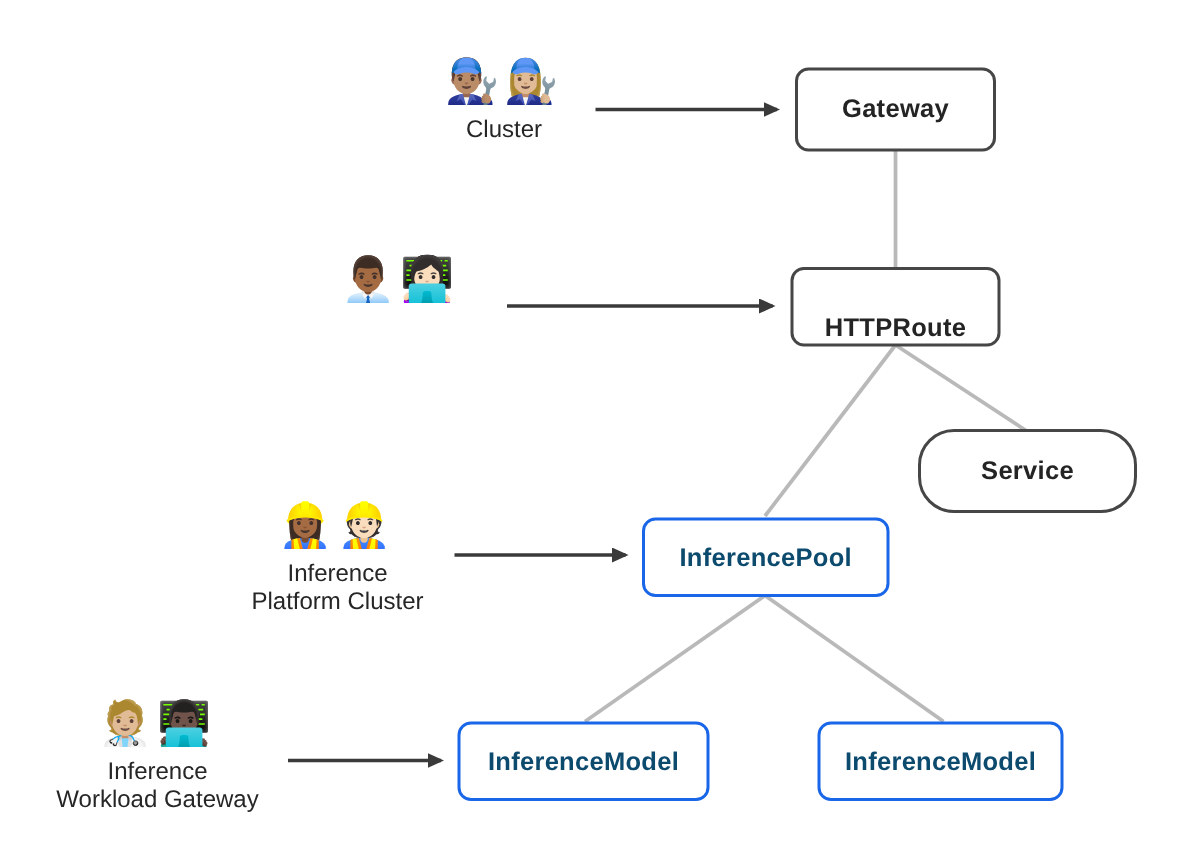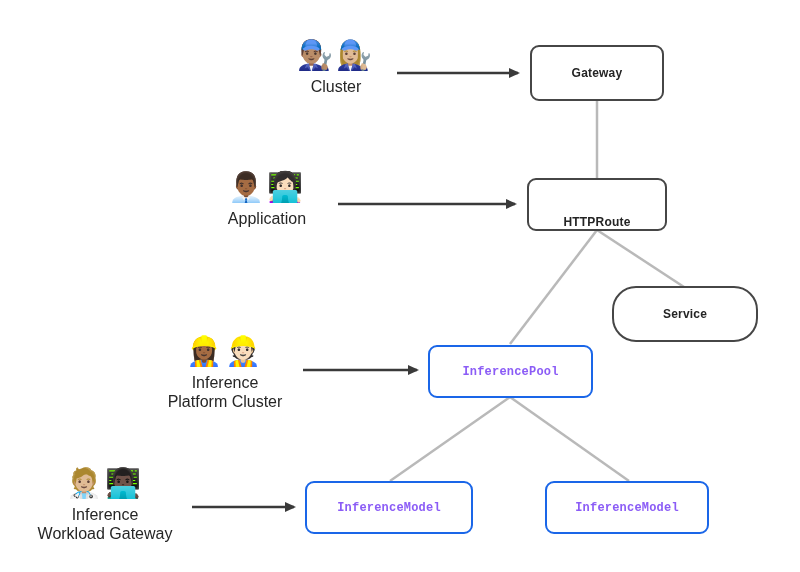--- a/index.html
+++ b/index.html
@@ -10,25 +10,25 @@
     font-family:"Liberation Sans", sans-serif;
     overflow:hidden;
   }
   #wires { position:absolute; left:0; top:0; width:800px; height:572px; }
   .node {
     position:absolute;
     background:#ffffff;
     border:2.5px solid #464646;
     border-radius:9px;
     display:flex; align-items:center; justify-content:center;
-    font-weight:bold; font-size:12px; color:#242424;
+    font-weight:bold; font-size:17px; color:#242424;
     box-sizing:border-box;
     letter-spacing:0.2px;
   }
-  .node.blue { border-color:#1a66e8; color:#8b5cf6;font-family:Liberation Mono, monospace; }
+  .node.blue { border-color:#1a66e8; color:#0c4a6e; }
   #node-gateway        { left:530px; top:45px;  width:134px; height:56px; }
   #node-httproute      { left:527px; top:178px; width:140px; height:53px;align-items:flex-end; }
   #node-service        { left:612px; top:286px; width:146px; height:56px;border-radius:24px; }
   #node-inferencepool  { left:428px; top:345px; width:165px; height:53px; }
   #node-inferencemodel-1 { left:305px; top:481px; width:168px; height:53px; }
   #node-inferencemodel-2 { left:545px; top:481px; width:164px; height:53px; }
   .persona {
     position:absolute;
     text-align:center;
     color:#262626;
@@ -92,21 +92,20 @@
     <span>InferenceModel</span>
   </div>
 
   <div class="persona" id="persona-cluster-operators">
     <div class="icons">👨🏽‍🔧👩🏼‍🔧</div>
     <div>Cluster</div>
   </div>
 
   <div class="persona" id="persona-application-developers">
     <div class="icons">👨🏾‍💼👩🏻‍💻</div>
-    <div>Application</div>
   </div>
 
   <div class="persona" id="persona-inference-platform-owners">
     <div class="icons">👷🏾‍♀️👷🏻</div>
     <div>Inference</div>
     <div>Platform Cluster</div>
   </div>
 
   <div class="persona" id="persona-inference-workload-owners">
     <div class="icons">🧑🏼‍⚕️👨🏿‍💻</div>

